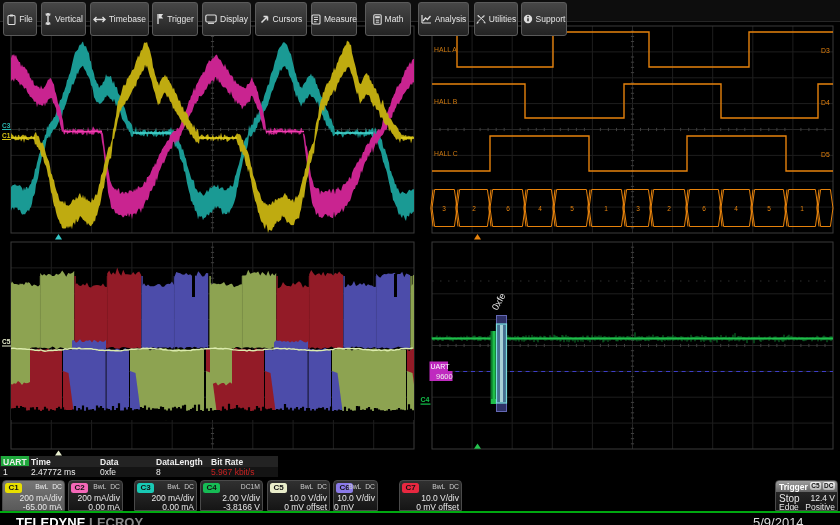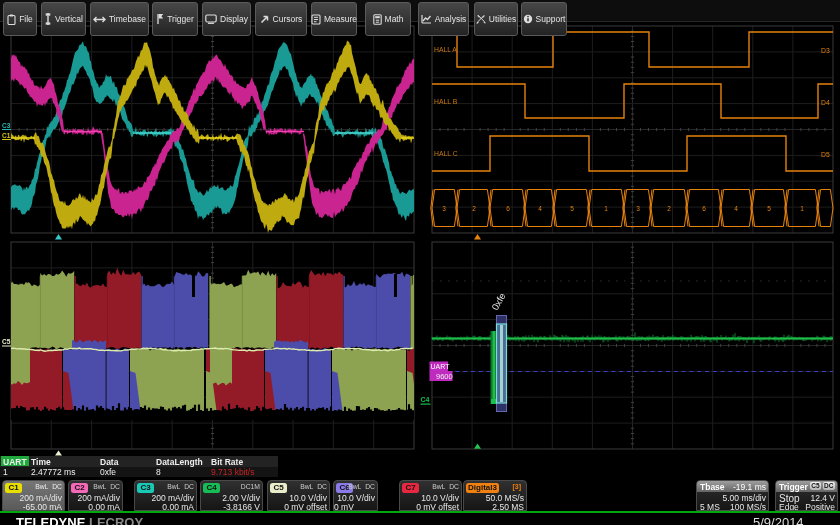--- a/index.html
+++ b/index.html
@@ -323,21 +323,21 @@
   <span class="h" style="left:31px">Time</span>
   <span class="h" style="left:100px">Data</span>
   <span class="h" style="left:156px">DataLength</span>
   <span class="h" style="left:211px">Bit Rate</span>
  </div>
  <div class="drow">
   <span style="left:3px">1</span>
   <span style="left:31px">2.47772 ms</span>
   <span style="left:100px">0xfe</span>
   <span style="left:156px">8</span>
-  <span style="left:211px;color:#c82222">9.713 kbit/s</span>
+  <span style="left:211px;color:#c82222">5.967 kbit/s</span>
  </div>
 </div>
 <div class="cbox sel" style="left:2px;width:63px">
       <div class="tab" style="background:#e8df00;color:#111">C1</div>
       <div class="l1">BwL&nbsp; DC</div>
       <div class="l2">200 mA/div</div>
       <div class="l3">-65.00 mA</div>
     </div>
     <div class="cbox" style="left:68px;width:55px">
       <div class="tab" style="background:#f468b8;color:#111">C2</div>
@@ -368,35 +368,20 @@
       <div class="l1">BwL&nbsp; DC</div>
       <div class="l2">10.0 V/div</div>
       <div class="l3">0 mV offset</div>
     </div>
     <div class="cbox" style="left:399px;width:63px">
       <div class="tab" style="background:#e82840;color:#111">C7</div>
       <div class="l1">BwL&nbsp; DC</div>
       <div class="l2">10.0 V/div</div>
       <div class="l3">0 mV offset</div>
     </div>
-    <div class="cbox" style="left:463px;width:64px">
-      <div class="tab" style="background:#f08010;color:#111;width:33px">Digital3</div>
-      <div class="d3i">[3]</div>
-      <div class="l2">50.0 MS/s</div>
-      <div class="l3">2.50 MS</div>
-    </div>
-    <div class="cbox tb" style="left:696px;width:73px">
-      <div class="hdr">
-        <b style="left:3px">Tbase</b>
-        <span class="rr" style="right:2px">-19.1 ms</span>
-      </div>
-      <div class="l2">5.00 ms/div</div>
-      <div class="l3">100 MS/s</div>
-      <div class="ll">5 MS</div>
-    </div>
     <div class="cbox tb" style="left:775px;width:63px">
       <div class="hdr">
         <b style="left:3px">Trigger</b>
         <span class="tbn" style="right:16px">C5</span>
         <span class="tbn" style="right:2px">DC</span>
       </div>
       <div class="l2">12.4 V</div>
       <div class="ll2">Stop</div>
       <div class="l3">Positive</div>
       <div class="ll">Edge</div>

